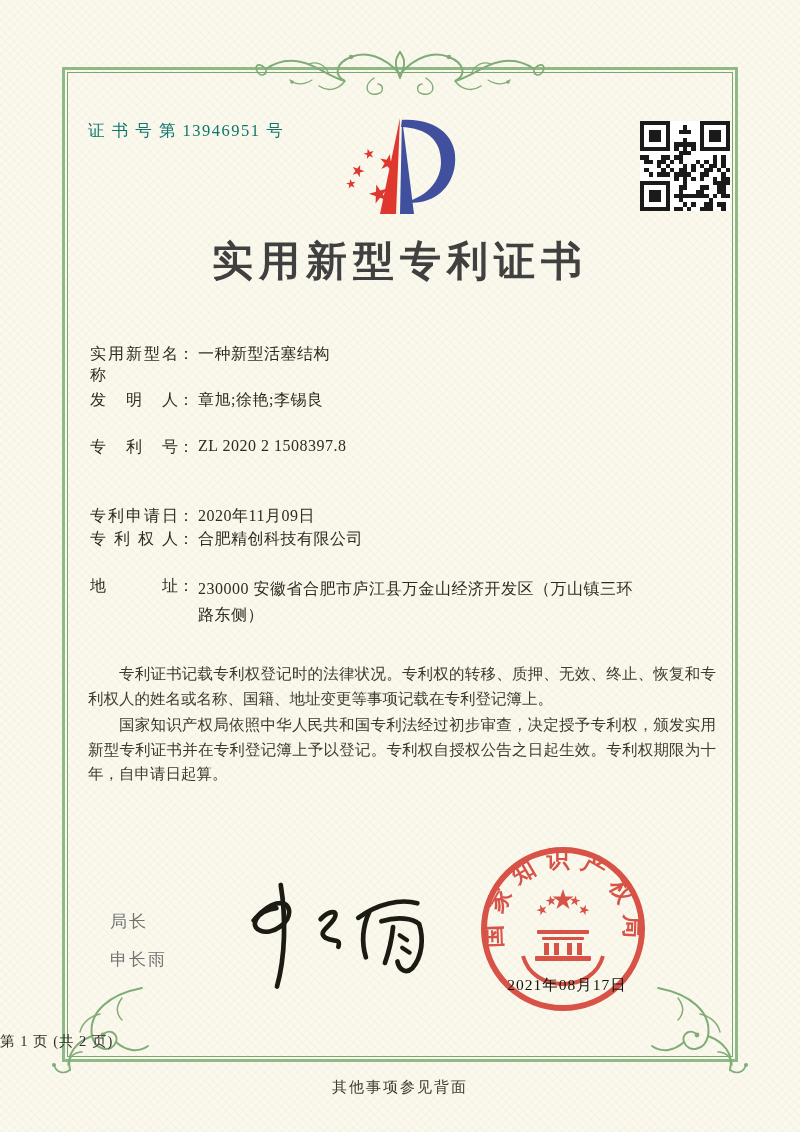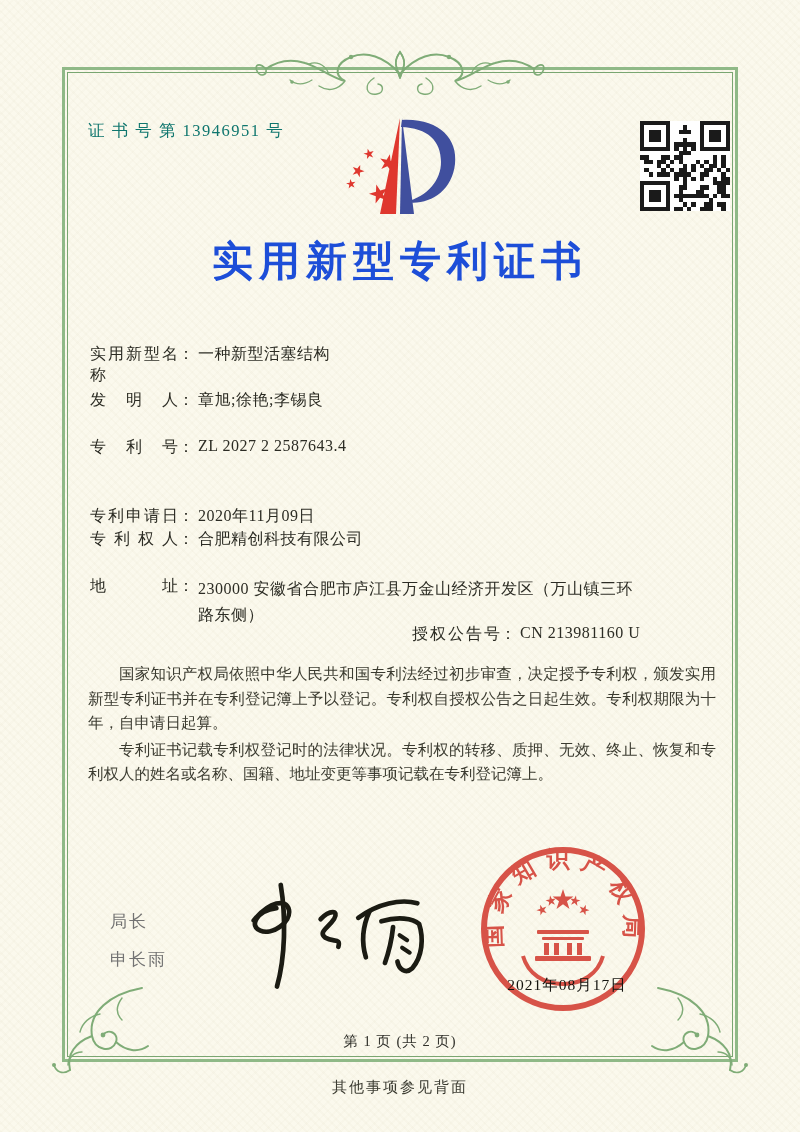--- a/index.html
+++ b/index.html
@@ -24,21 +24,21 @@
     position:absolute;inset:2px;border:1px solid #79a671;
   }
   .ornament{position:absolute;pointer-events:none;}
   .cert-no{
     position:absolute;left:88px;top:120px;font-size:16.5px;letter-spacing:1.5px;color:#0f766e;
   }
   .logo{position:absolute;left:336px;top:108px;width:134px;height:120px;}
   .qr{position:absolute;left:640px;top:121px;width:90px;height:90px;}
   .title{
     position:absolute;left:0;top:234px;width:800px;text-align:center;
-    font-size:41px;font-weight:600;letter-spacing:6px;color:#1d4ed8;
+    font-size:41px;font-weight:600;letter-spacing:6px;color:#404040;
   }
   .field-row{position:absolute;left:90px;width:640px;font-size:16px;color:#2c2c24;}
   .flabel{
     display:inline-block;width:88px;text-align:justify;text-align-last:justify;
     vertical-align:top;
   }
   .fcolon{display:inline-block;vertical-align:top;}
   .fvalue{display:inline-block;vertical-align:top;letter-spacing:0.5px;}
   .row-addr .fvalue{width:438px;line-height:26px;}
   .fgroup{position:absolute;top:0;white-space:nowrap;}
@@ -50,21 +50,21 @@
   .paragraphs p{margin:0 0 2px 0;text-indent:2em;}
   .signer{position:absolute;left:110px;top:910px;font-size:17px;color:#737373;}
   .signer div{margin-bottom:15px;letter-spacing:2px;}
   .signature{position:absolute;left:222px;top:876px;width:215px;height:115px;transform:rotate(-2deg);}
   .seal{position:absolute;left:478px;top:844px;width:170px;height:170px;opacity:0.93;}
   .seal-date{
     position:absolute;left:487px;top:975px;width:160px;text-align:center;
     font-size:15.5px;letter-spacing:1px;color:#14140f;
   }
   .page-num{
-    position:absolute;left:0;top:1032px;width:800px;text-align:center;
+    position:absolute;left:0;top:1032px;width:800px;text-align:left;
     font-size:14.5px;letter-spacing:1px;color:#30302a;
   }
   .back-note{
     position:absolute;left:0;top:1078px;width:800px;text-align:center;
     font-size:15px;letter-spacing:2px;color:#3a3a30;
   }
 </style>
 </head>
 <body>
 
@@ -271,44 +271,40 @@
 <div class="field-row" style="top:344px">
   <span class="flabel">实用新型名称</span><span class="fcolon">：</span>
   <span class="fvalue">一种新型活塞结构</span>
 </div>
 <div class="field-row" style="top:390px">
   <span class="flabel">发明人</span><span class="fcolon">：</span>
   <span class="fvalue">章旭;徐艳;李锡良</span>
 </div>
 <div class="field-row" style="top:437px">
   <span class="flabel">专利号</span><span class="fcolon">：</span>
-  <span class="fvalue">ZL 2027 2 2587643.4</span>
+  <span class="fvalue">ZL 2020 2 1508397.8</span>
 </div>
 <div class="field-row" style="top:506px">
   <span class="flabel">专利申请日</span><span class="fcolon">：</span>
   <span class="fvalue">2020年11月09日</span>
 </div>
 <div class="field-row" style="top:529px">
   <span class="flabel">专利权人</span><span class="fcolon">：</span>
   <span class="fvalue">合肥精创科技有限公司</span>
 </div>
 <div class="field-row row-addr" style="top:576px">
   <span class="flabel">地址</span><span class="fcolon">：</span>
   <span class="fvalue">230000 安徽省合肥市庐江县万金山经济开发区（万山镇三环路东侧）</span>
 </div>
 <div class="field-row" style="top:624px;height:24px">
-  <span class="fgroup" style="left:322px">
-    <span class="flabel">授权公告号</span><span class="fcolon">：</span>
-    <span class="fvalue">CN 213981160 U</span>
-  </span>
 </div>
 
 <div class="paragraphs">
+  <p>专利证书记载专利权登记时的法律状况。专利权的转移、质押、无效、终止、恢复和专利权人的姓名或名称、国籍、地址变更等事项记载在专利登记簿上。</p>
   <p>国家知识产权局依照中华人民共和国专利法经过初步审查，决定授予专利权，颁发实用新型专利证书并在专利登记簿上予以登记。专利权自授权公告之日起生效。专利权期限为十年，自申请日起算。</p>
-  <p>专利证书记载专利权登记时的法律状况。专利权的转移、质押、无效、终止、恢复和专利权人的姓名或名称、国籍、地址变更等事项记载在专利登记簿上。</p>
 </div>
 
 <div class="signer">
   <div>局长</div>
   <div>申长雨</div>
 </div>
 
 <svg class="signature" viewBox="0 0 200 110">
   <g fill="none" stroke="#1b1b13" stroke-width="4.5" stroke-linecap="round" stroke-linejoin="round">
     <path d="M28,40 C44,22 60,20 62,31 C64,43 45,55 34,50 C23,45 31,31 50,29"></path>

